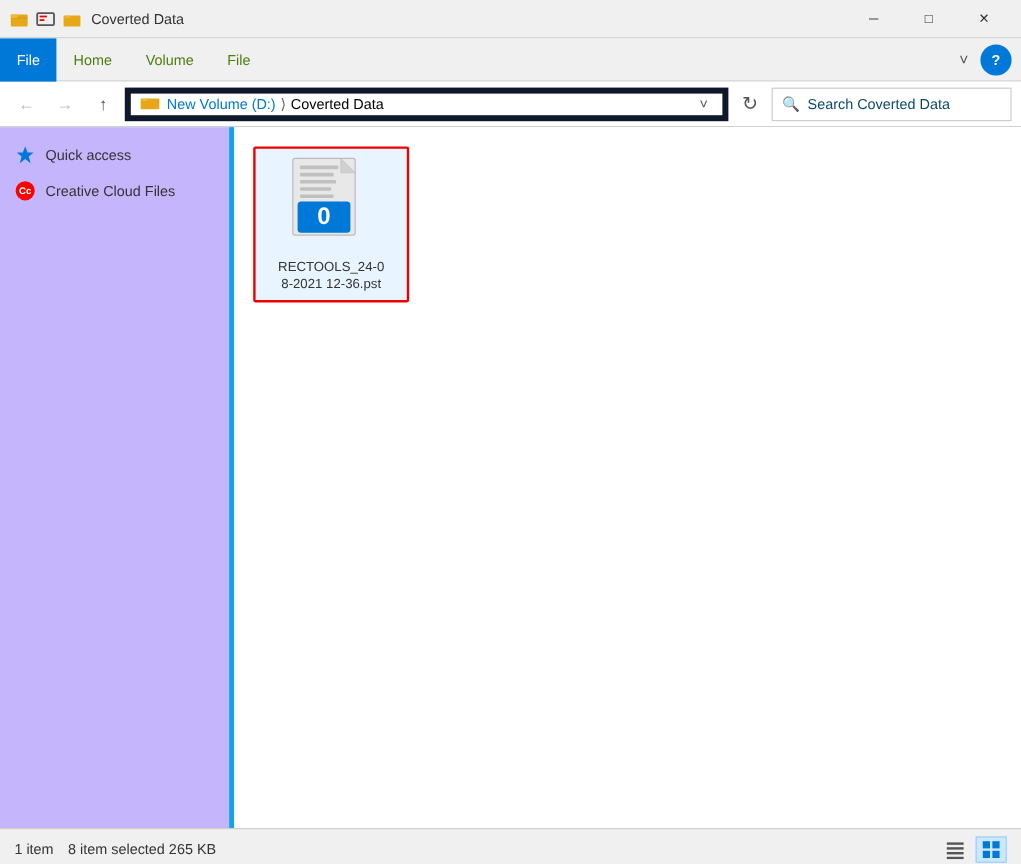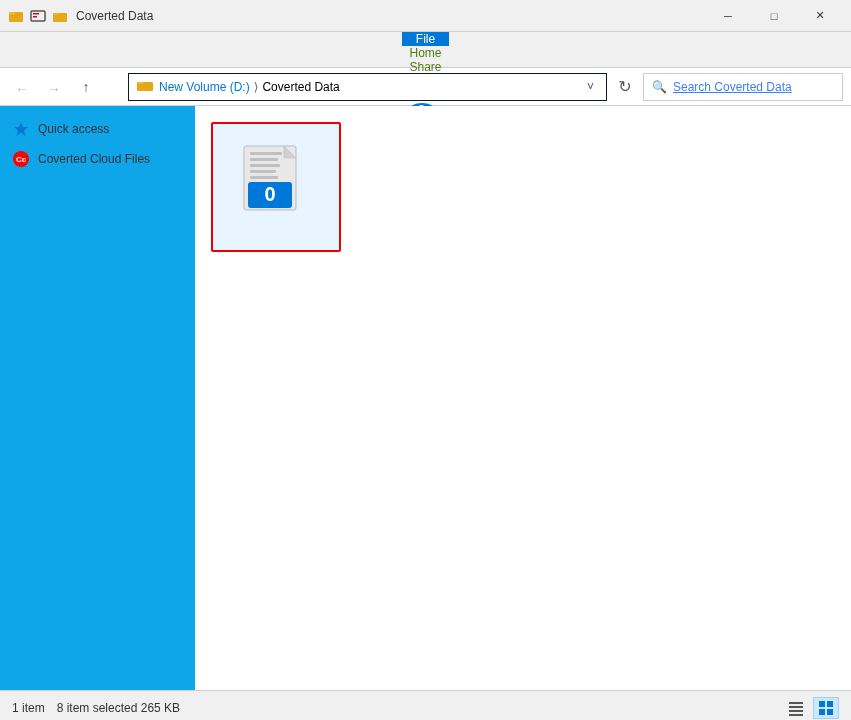--- a/index.html
+++ b/index.html
@@ -24,21 +24,20 @@
       font-size: 11px; color: #333; cursor: pointer;
     }
 
     
     .ribbon {
       height: 36px;
       background: #f0f0f0;
       display: flex;
       align-items: center;
       border-bottom: 1px solid #d0d0d0;
-      flex-direction: column;
     }
     .ribbon-tab {
       height: 36px;
       padding: 0 14px;
       display: flex; align-items: center;
       font-size: 12px; cursor: pointer; color: #4d7c0f;
     }
     .ribbon-tab.active { background: #0078d7; color: white; }
     .ribbon-chevron { margin-left: auto; padding: 0 10px; display: flex; align-items: center; color: #555; }
     .help-btn { width: 26px; height: 26px; border-radius: 50%; background: #0078d7; color: white; display: flex; align-items: center; justify-content: center; font-size: 12px; font-weight: bold; margin-right: 8px; cursor: pointer; }
@@ -56,27 +55,26 @@
     .nav-btn {
       width: 28px; height: 28px;
       display: flex; align-items: center; justify-content: center;
       color: #555; cursor: pointer; border-radius: 2px;
       font-size: 14px;
     }
     .nav-btn.disabled { color: #bbb; cursor: default; }
     .addr-path {
       flex: 1;
       height: 28px;
-      border: 1px solid #0f172a;
+      border: 5px solid #0f172a;
       background: white;
       display: flex; align-items: center;
       padding: 0 8px;
       font-size: 12px;
       cursor: pointer;
-      margin-left: 24px;
     }
     .path-separator { color: #666; margin: 0 4px; }
     .path-dropdown { margin-left: auto; color: #555; padding: 0 4px; cursor: pointer; }
     .refresh-btn {
       width: 28px; height: 28px;
       display: flex; align-items: center; justify-content: center;
       color: #555; cursor: pointer;
       font-size: 16px;
     }
     .search-box {
@@ -93,22 +91,22 @@
     
     .main {
       display: flex;
       height: calc(720px - 32px - 36px - 38px - 30px);
       background: white;
     }
 
     
     .sidebar {
       width: 195px;
-      background: #0ea5e9;
-      border-right: 1px solid #0ea5e9;
+      background: #c4b5fd;
+      border-right: 4px solid #0ea5e9;
       padding: 8px 0;
       overflow-y: auto;
     }
     .sidebar-item {
       height: 30px;
       display: flex; align-items: center;
       padding: 0 12px;
       cursor: pointer;
       font-size: 12px;
       color: #333;
@@ -187,21 +185,21 @@
   <div class="title-bar-controls">
     <div class="tb-ctrl">─</div>
     <div class="tb-ctrl">□</div>
     <div class="tb-ctrl close">✕</div>
   </div>
 </div>
 
 <div class="ribbon">
   <div class="ribbon-tab active">File</div>
   <div class="ribbon-tab">Home</div>
-  <div class="ribbon-tab">Share</div>
+  <div class="ribbon-tab">Volume</div>
   <div class="ribbon-tab">File</div>
   <div class="ribbon-chevron">˅</div>
   <div class="help-btn">?</div>
 </div>
 
 <div class="addr-bar">
   <div class="nav-btn disabled">←</div>
   <div class="nav-btn disabled">→</div>
   <div class="nav-btn">↑</div>
   <div class="addr-path">
@@ -212,42 +210,42 @@
       </svg>
     </span>
     <span style="color:#0078d7;cursor:pointer;">New Volume (D:)</span>
     <span class="path-separator">⟩</span>
     <span>Coverted Data</span>
     <span class="path-dropdown">˅</span>
   </div>
   <div class="refresh-btn">↻</div>
   <div class="search-box">
     <span style="margin-right:6px; color:#666;">🔍</span>
-    <span style="color:#3b82f6;text-decoration:underline;">Search Coverted Data</span>
+    <span style="color:#0c4a6e;">Search Coverted Data</span>
   </div>
 </div>
 
 <div class="main">
 
   <div class="sidebar">
     <div class="sidebar-item">
       <div class="sidebar-icon">
         <svg width="16" height="16" viewBox="0 0 16 16">
           <polygon points="8,1 10,6 15,6 11,9.5 12.5,15 8,11.5 3.5,15 5,9.5 1,6 6,6" fill="#0078d7"></polygon>
         </svg>
       </div>
       <span>Quick access</span>
     </div>
     <div class="sidebar-item">
       <div class="sidebar-icon">
         <div style="width:16px;height:16px;background:#ff0000;border-radius:50%;display:flex;align-items:center;justify-content:center;">
           <span style="color:white;font-size:8px;font-weight:bold;">Cc</span>
         </div>
       </div>
-      <span>Coverted Cloud Files</span>
+      <span>Creative Cloud Files</span>
     </div>
   </div>
 
   <div class="content">
     <div class="file-grid">
 
       <div class="file-item">
 
         <div class="file-icon-wrapper">
           <svg width="72" height="80" viewBox="0 0 72 80">
@@ -260,20 +258,21 @@
             <rect x="10" y="14" width="28" height="3" rx="1" fill="#c0c0c0"></rect>
             <rect x="10" y="20" width="30" height="3" rx="1" fill="#c0c0c0"></rect>
             <rect x="10" y="26" width="26" height="3" rx="1" fill="#c0c0c0"></rect>
             <rect x="10" y="32" width="28" height="3" rx="1" fill="#c0c0c0"></rect>
 
             <rect x="8" y="38" width="44" height="26" rx="3" fill="#0078d7"></rect>
 
             <text x="30" y="57" text-anchor="middle" fill="white" font-size="20" font-weight="bold" font-family="Segoe UI, Arial">0</text>
           </svg>
         </div>
+        <div class="file-label">RECTOOLS_24-0<br>8-2021 12-36.pst</div>
       </div>
     </div>
   </div>
 </div>
 
 <div class="status-bar">
   <span>1 item</span>
   <span>8 item selected  265 KB</span>
   <div class="status-right">
     <div class="view-btn">

